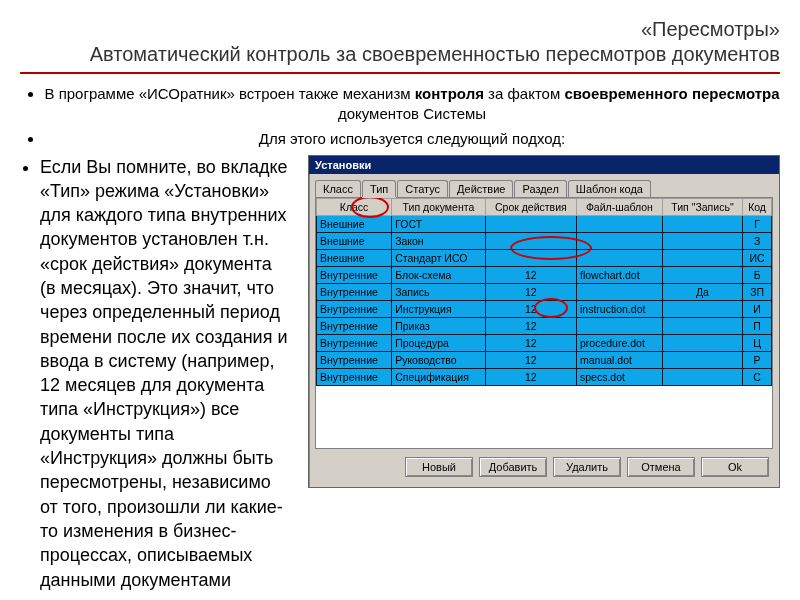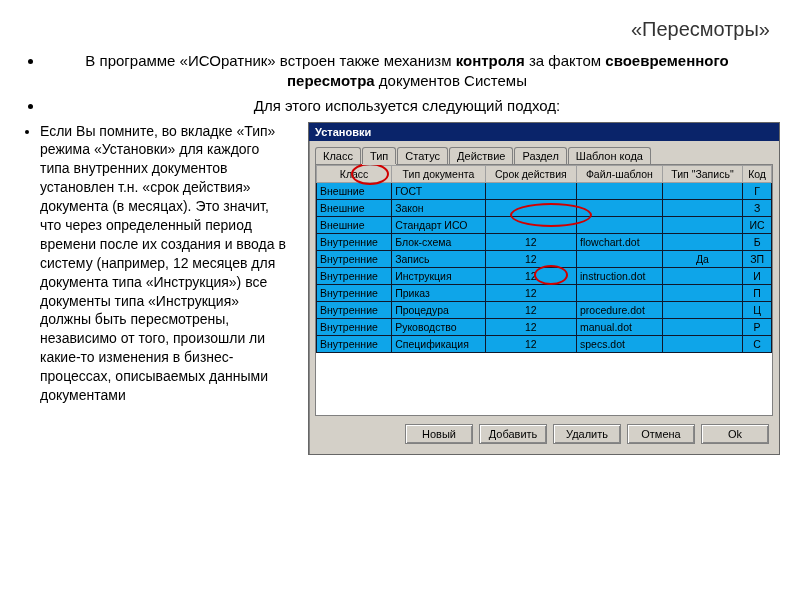--- a/index.html
+++ b/index.html
@@ -6,21 +6,21 @@
     margin: 0;
     padding: 0;
     width: 800px;
     height: 600px;
     font-family: Arial, sans-serif;
     background: #fff;
     color: #000;
     position: relative;
   }
   .slide {
-    padding: 18px 30px 0 20px;
+    padding: 18px 20px 0 20px;
   }
   .supertitle {
     text-align: right;
     font-size: 20px;
     color: #333;
     margin: 0 0 2px 0;
   }
   .title {
     text-align: right;
     font-size: 20px;
@@ -41,21 +41,21 @@
     gap: 16px;
     margin-top: 4px;
   }
   .leftcol {
     width: 272px;
     flex: 0 0 272px;
   }
   .leftcol ul {
     margin: 0 0 0 8px;
     padding: 0 0 0 12px;
-    font-size: 14px;
+    font-size: 18px;
     line-height: 1.35;
   }
   .rightcol {
     flex: 1;
     position: relative;
   }
   
   .win {
     width: 470px;
     border: 1px solid #666;
@@ -164,20 +164,21 @@
     left: 42px;
     top: 22px;
     pointer-events: none;
   }
 </style>
 </head>
 <body>
 
 <div class="slide">
   <p class="supertitle">«Пересмотры»</p>
+  <p class="title">Автоматический контроль за своевременностью пересмотров документов</p>
 
   <ul class="bullets">
     <li>
       <span>В программе «ИСОратник» встроен также механизм </span><b>контроля</b><span> за фактом </span><b>своевременного пересмотра</b><span> документов Системы</span>
     </li>
     <li>Для этого используется следующий подход:</li>
   </ul>
 
   <div class="two-col">
     <div class="leftcol">

